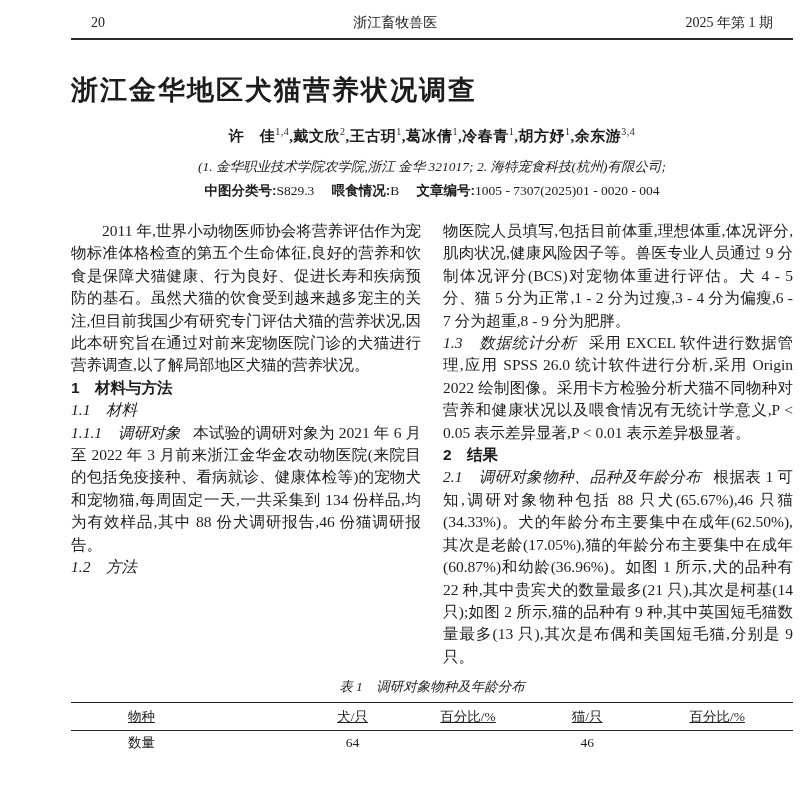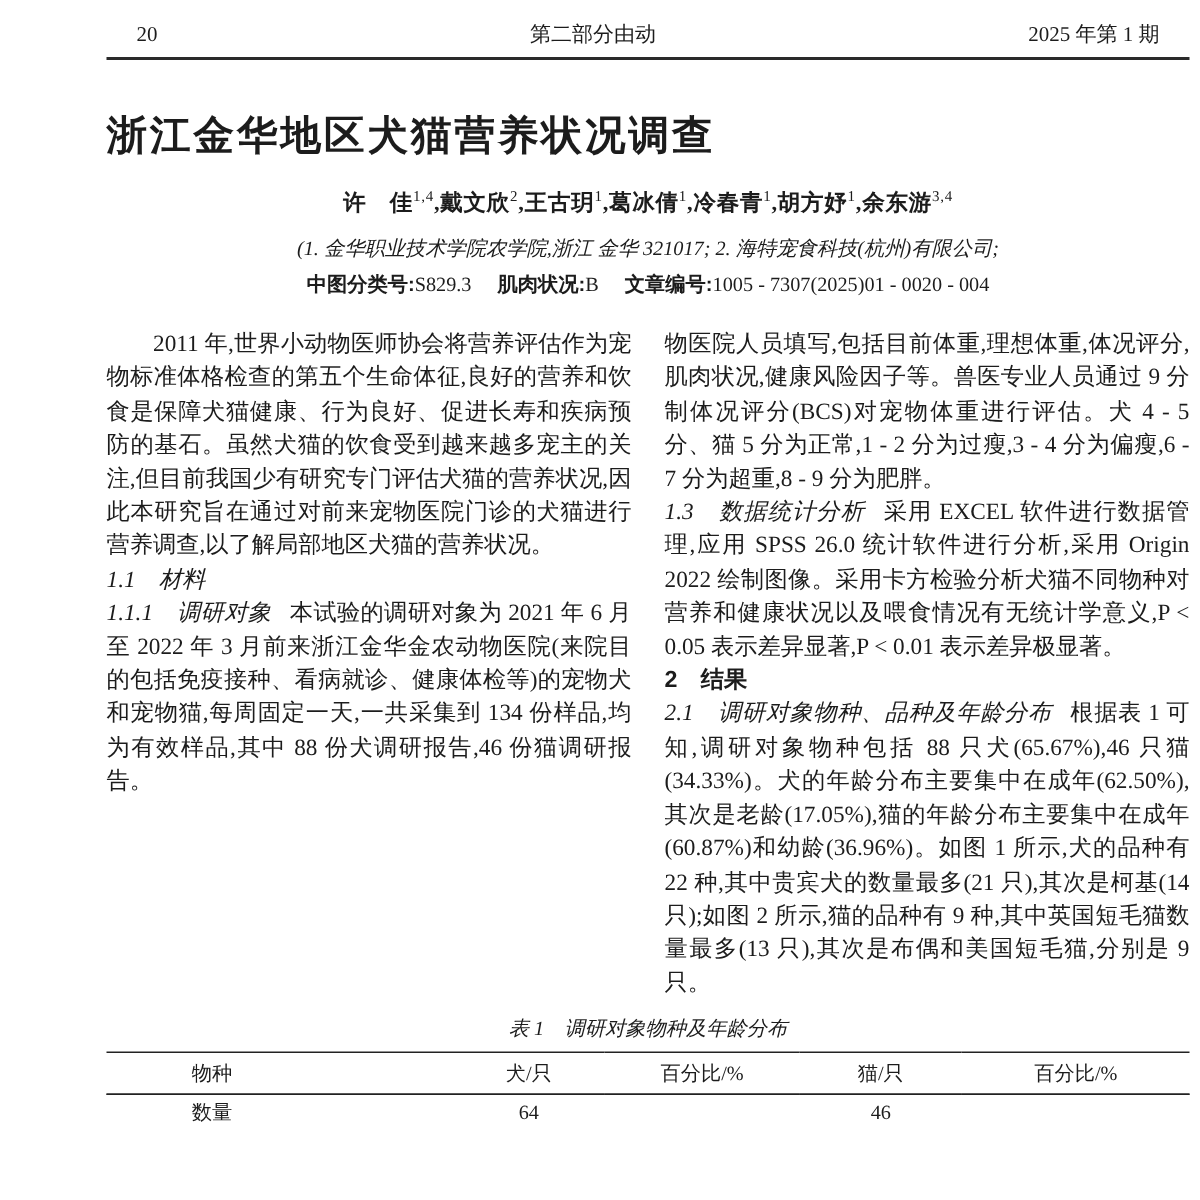--- a/index.html
+++ b/index.html
@@ -60,54 +60,56 @@
     text-align:center; font-style:italic; font-size:13.5px; margin-top:10px;
   }
   table.survey {
     width:100%; border-collapse:collapse; margin-top:6px;
     font-size:13.5px; table-layout:fixed;
   }
   table.survey th, table.survey td {
     font-weight:normal; text-align:center; padding:3px 0; line-height:17px;
   }
   table.survey thead tr { border-top:1.8px solid #222; border-bottom:1.8px solid #222; }
-  table.survey th { padding:5px 0; }
+  table.survey th { padding:5px 0;text-decoration:underline; }
 </style>
 </head>
 <body>
 
 <div class="page">
 
   <div class="running-head">
     <span>20</span>
-    <span>第二部分由动</span>
+    <span>浙江畜牧兽医</span>
     <span>2025 年第 1 期</span>
   </div>
   <hr class="head-rule">
 
   <h1 class="article-title">浙江金华地区犬猫营养状况调查</h1>
 
   <div class="authors-line">
     <span>许　佳</span><sup>1,4</sup><span>,</span><span>戴文欣</span><sup>2</sup><span>,</span><span>王古玥</span><sup>1</sup><span>,</span><span>葛冰倩</span><sup>1</sup><span>,</span><span>冷春青</span><sup>1</sup><span>,</span><span>胡方妤</span><sup>1</sup><span>,</span><span>余东游</span><sup>3,4</sup>
   </div>
 
   <div class="affiliation first">(1. 金华职业技术学院农学院,浙江 金华 321017; 2. 海特宠食科技(杭州)有限公司;</div>
 
   <div class="meta-line">
     <span class="meta-label">中图分类号:</span><span class="meta-value">S829.3</span>
-    <span class="meta-label">肌肉状况:</span><span class="meta-value">B</span>
+    <span class="meta-label">喂食情况:</span><span class="meta-value">B</span>
     <span class="meta-label">文章编号:</span><span>1005 - 7307(2025)01 - 0020 - 004</span>
   </div>
 
   <div class="columns">
 
     <div class="col">
       <p class="indent">2011 年,世界小动物医师协会将营养评估作为宠物标准体格检查的第五个生命体征,良好的营养和饮食是保障犬猫健康、行为良好、促进长寿和疾病预防的基石。虽然犬猫的饮食受到越来越多宠主的关注,但目前我国少有研究专门评估犬猫的营养状况,因此本研究旨在通过对前来宠物医院门诊的犬猫进行营养调查,以了解局部地区犬猫的营养状况。</p>
+      <p class="h-level1">1　材料与方法</p>
       <p class="h-level2">1.1　材料</p>
       <p><span class="runin-label">1.1.1　调研对象</span><span>本试验的调研对象为 2021 年 6 月至 2022 年 3 月前来浙江金华金农动物医院(来院目的包括免疫接种、看病就诊、健康体检等)的宠物犬和宠物猫,每周固定一天,一共采集到 134 份样品,均为有效样品,其中 88 份犬调研报告,46 份猫调研报告。</span></p>
+      <p class="h-level2">1.2　方法</p>
     </div>
 
     <div class="col">
       <p>物医院人员填写,包括目前体重,理想体重,体况评分,肌肉状况,健康风险因子等。兽医专业人员通过 9 分制体况评分(BCS)对宠物体重进行评估。犬 4 - 5 分、猫 5 分为正常,1 - 2 分为过瘦,3 - 4 分为偏瘦,6 - 7 分为超重,8 - 9 分为肥胖。</p>
       <p><span class="runin-label">1.3　数据统计分析</span><span>采用 EXCEL 软件进行数据管理,应用 SPSS 26.0 统计软件进行分析,采用 Origin 2022 绘制图像。采用卡方检验分析犬猫不同物种对营养和健康状况以及喂食情况有无统计学意义,P &lt; 0.05 表示差异显著,P &lt; 0.01 表示差异极显著。</span></p>
       <p class="h-level1">2　结果</p>
       <p><span class="runin-label">2.1　调研对象物种、品种及年龄分布</span><span>根据表 1 可知,调研对象物种包括 88 只犬(65.67%),46 只猫(34.33%)。犬的年龄分布主要集中在成年(62.50%),其次是老龄(17.05%),猫的年龄分布主要集中在成年(60.87%)和幼龄(36.96%)。如图 1 所示,犬的品种有 22 种,其中贵宾犬的数量最多(21 只),其次是柯基(14 只);如图 2 所示,猫的品种有 9 种,其中英国短毛猫数量最多(13 只),其次是布偶和美国短毛猫,分别是 9 只。</span></p>
     </div>
 
   </div>

